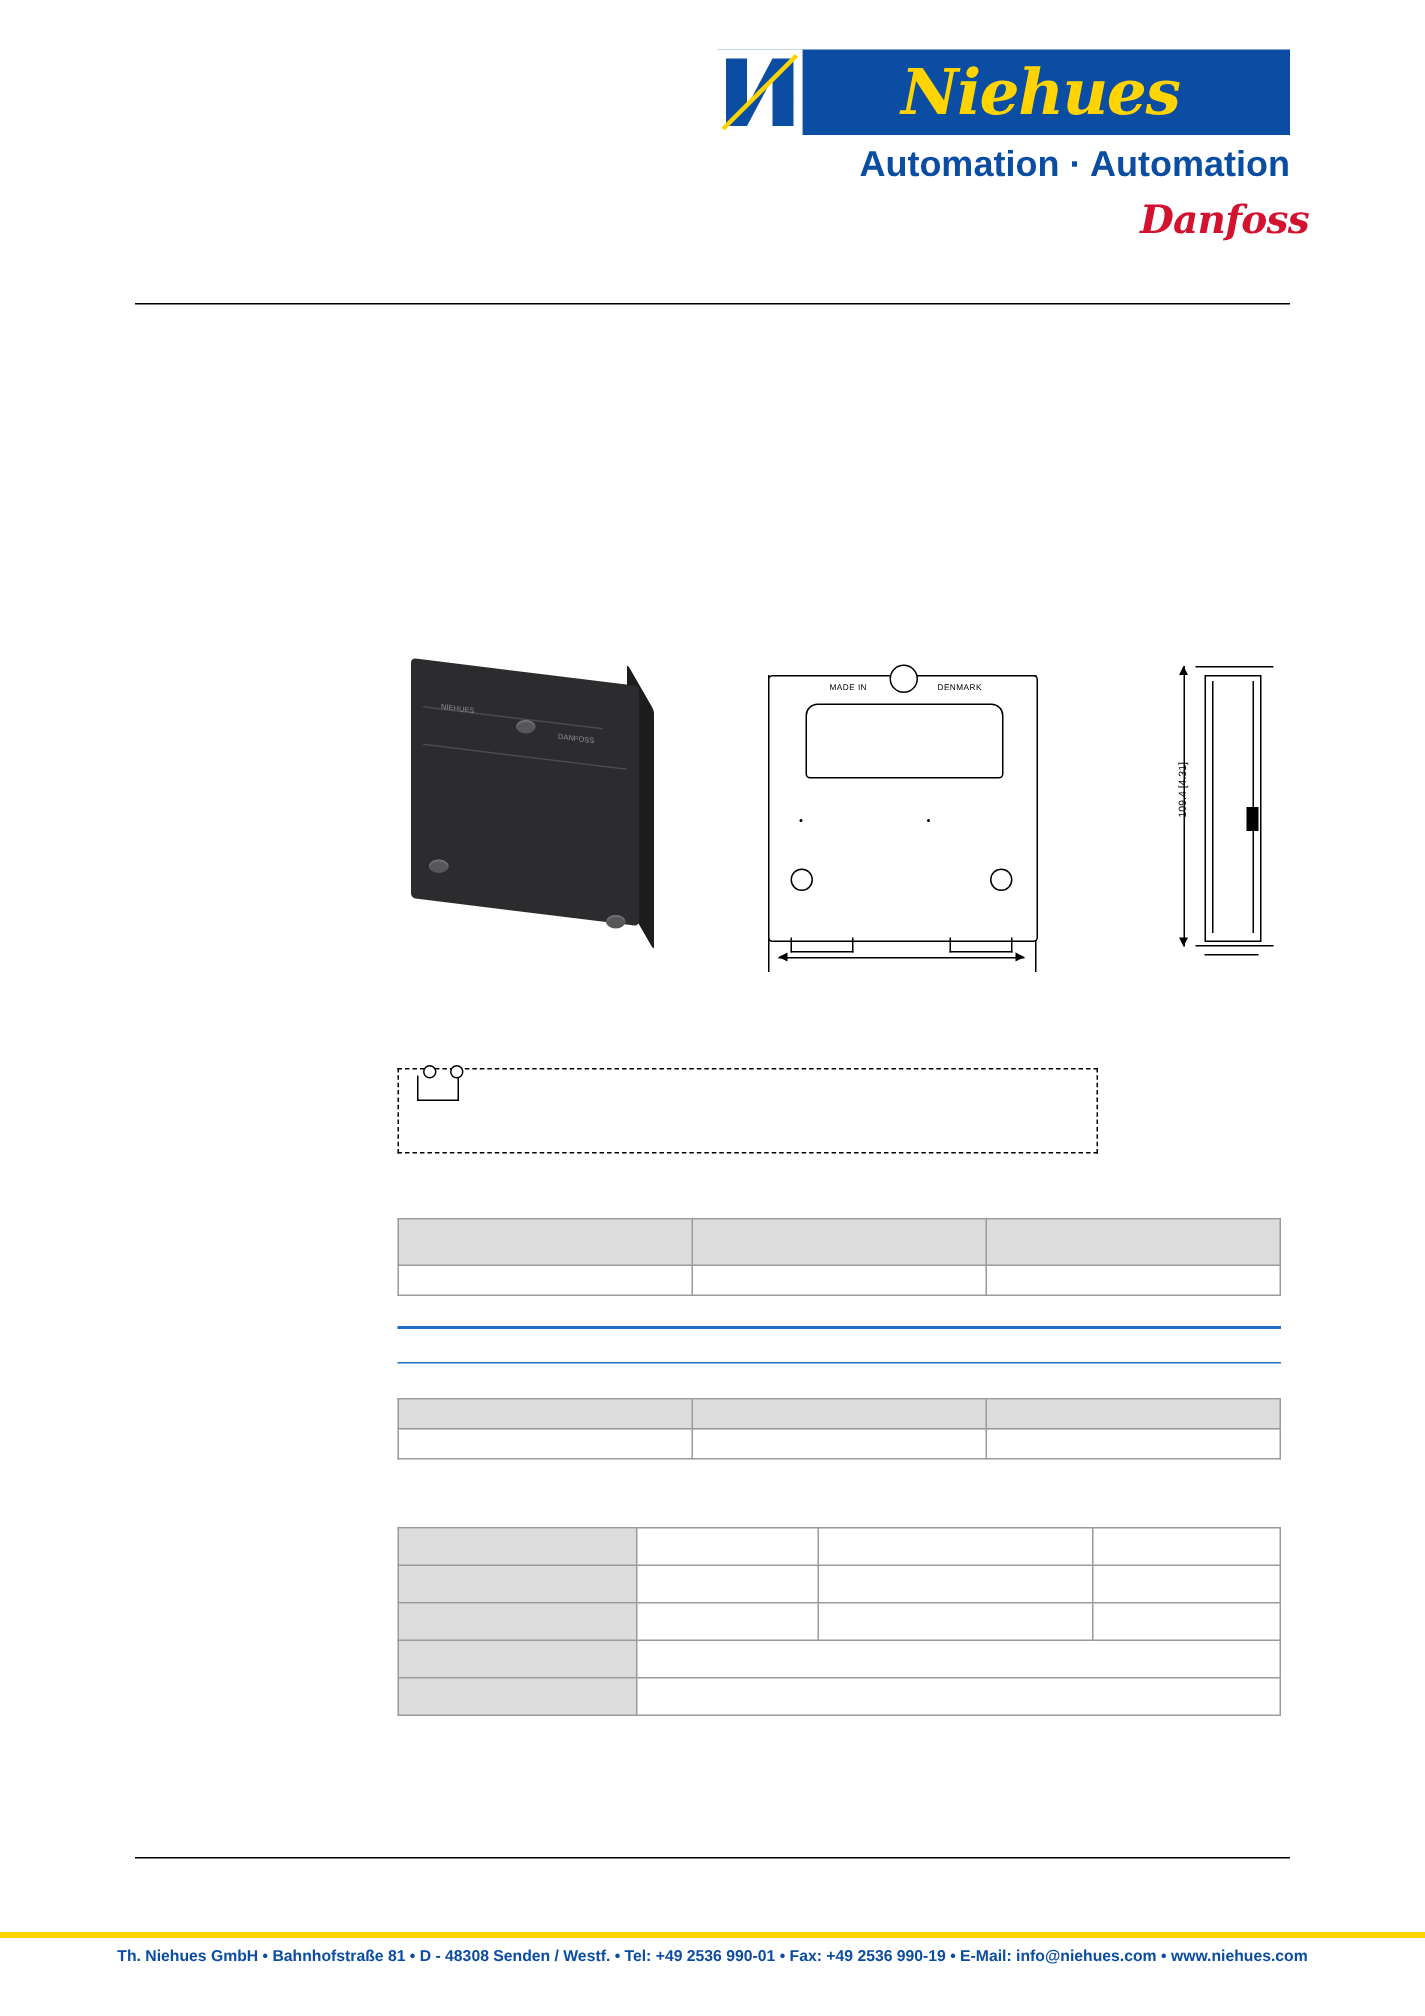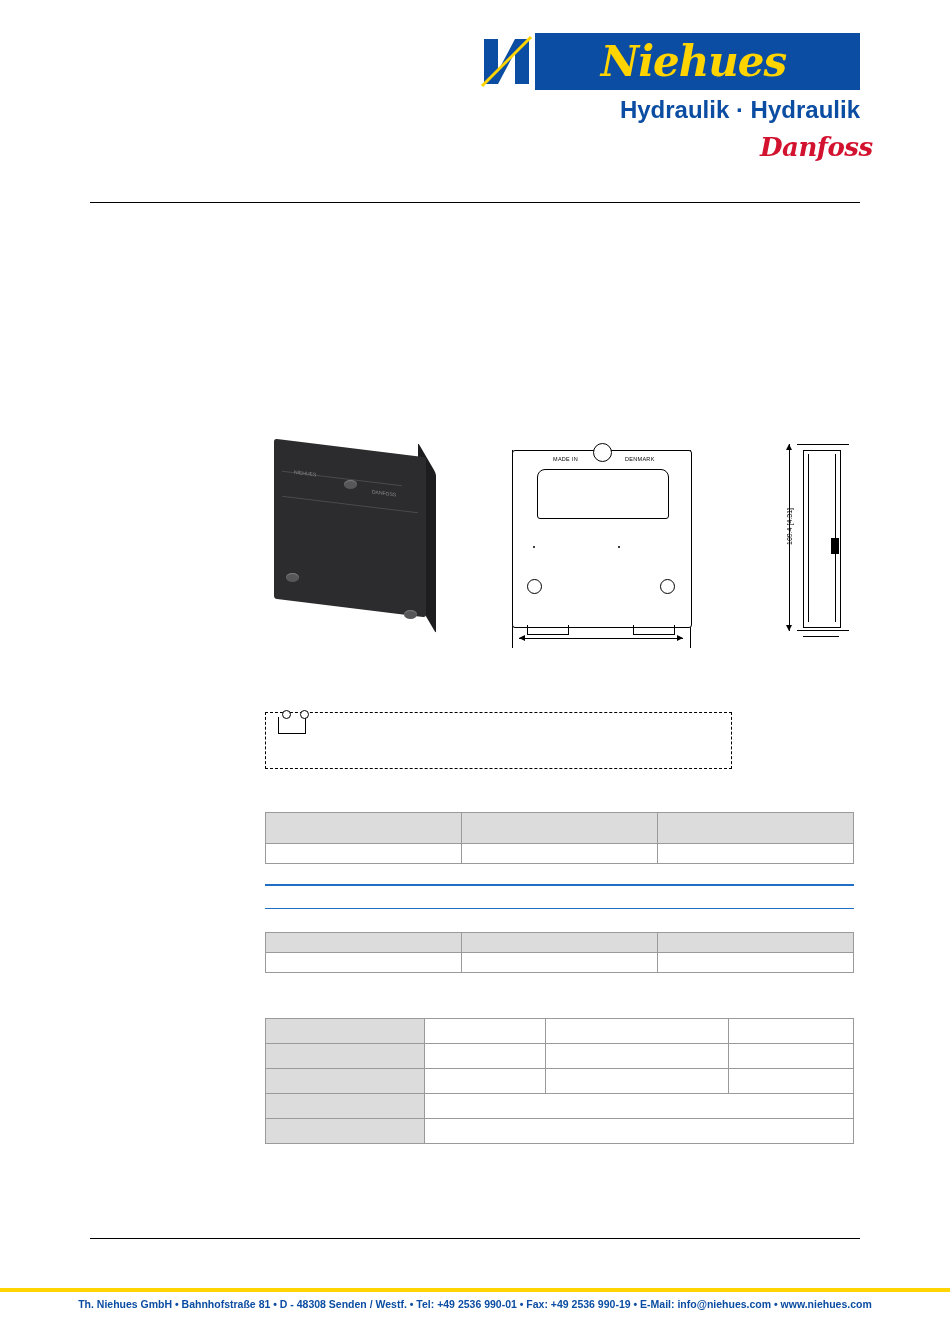--- a/index.html
+++ b/index.html
@@ -463,21 +463,21 @@
     <div class="logo-mark">
       <svg class="s-glyph" viewBox="0 0 57 57" xmlns="http://www.w3.org/2000/svg">
         <rect x="0" y="0" width="57" height="57" fill="#ffffff"></rect>
         <path d="M6 6 L20 6 L20 38 L37 6 L51 6 L51 51 L37 51 L37 19 L20 51 L6 51 Z" fill="#0b4da2"></path>
         <path d="M4 53 L53 4" stroke="#ffd400" stroke-width="3" fill="none"></path>
       </svg>
     </div>
     <div class="logo-word">Niehues</div>
   </div>
 
-  <div class="logo-sub">Hydraulik · Hydraulik</div>
+  <div class="logo-sub">Automation · Automation</div>
   <div class="danfoss">Danfoss</div>
   <div class="header-rule"></div>
 </div>
 
 <div class="figures">
 
   <div class="photo">
     <div class="side"></div>
     <div class="body"></div>
     <div class="seam2"></div>

